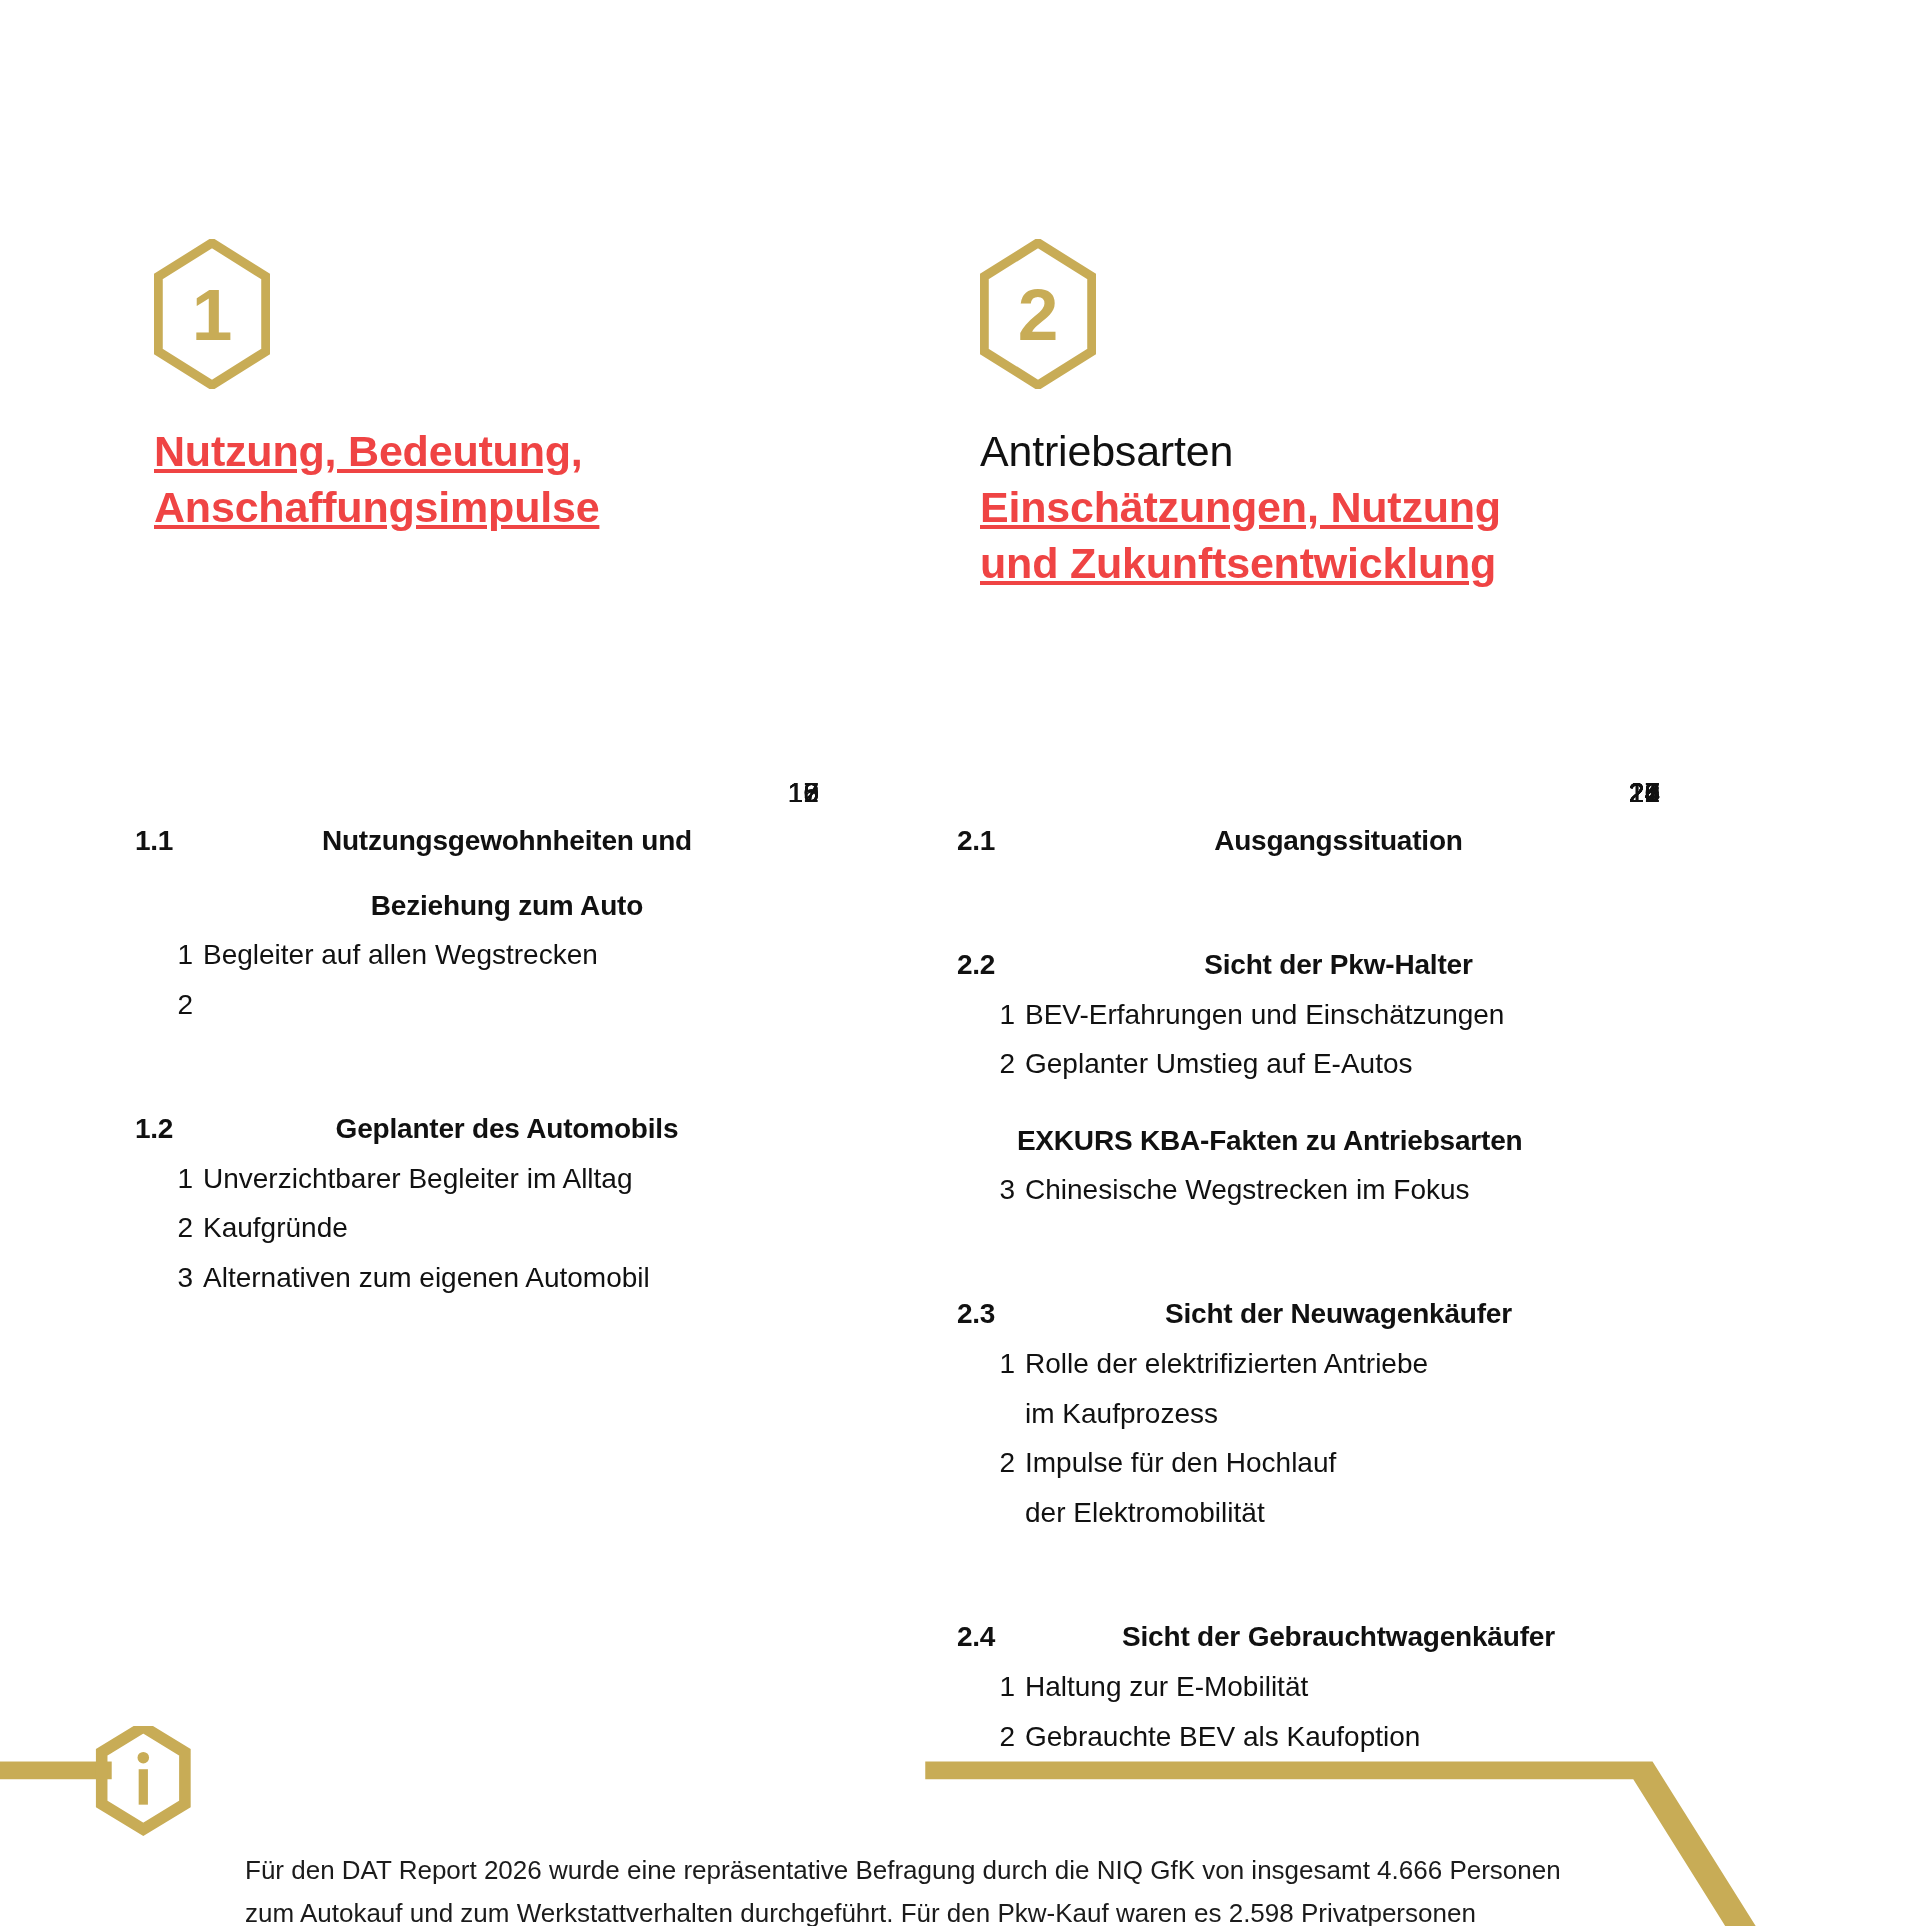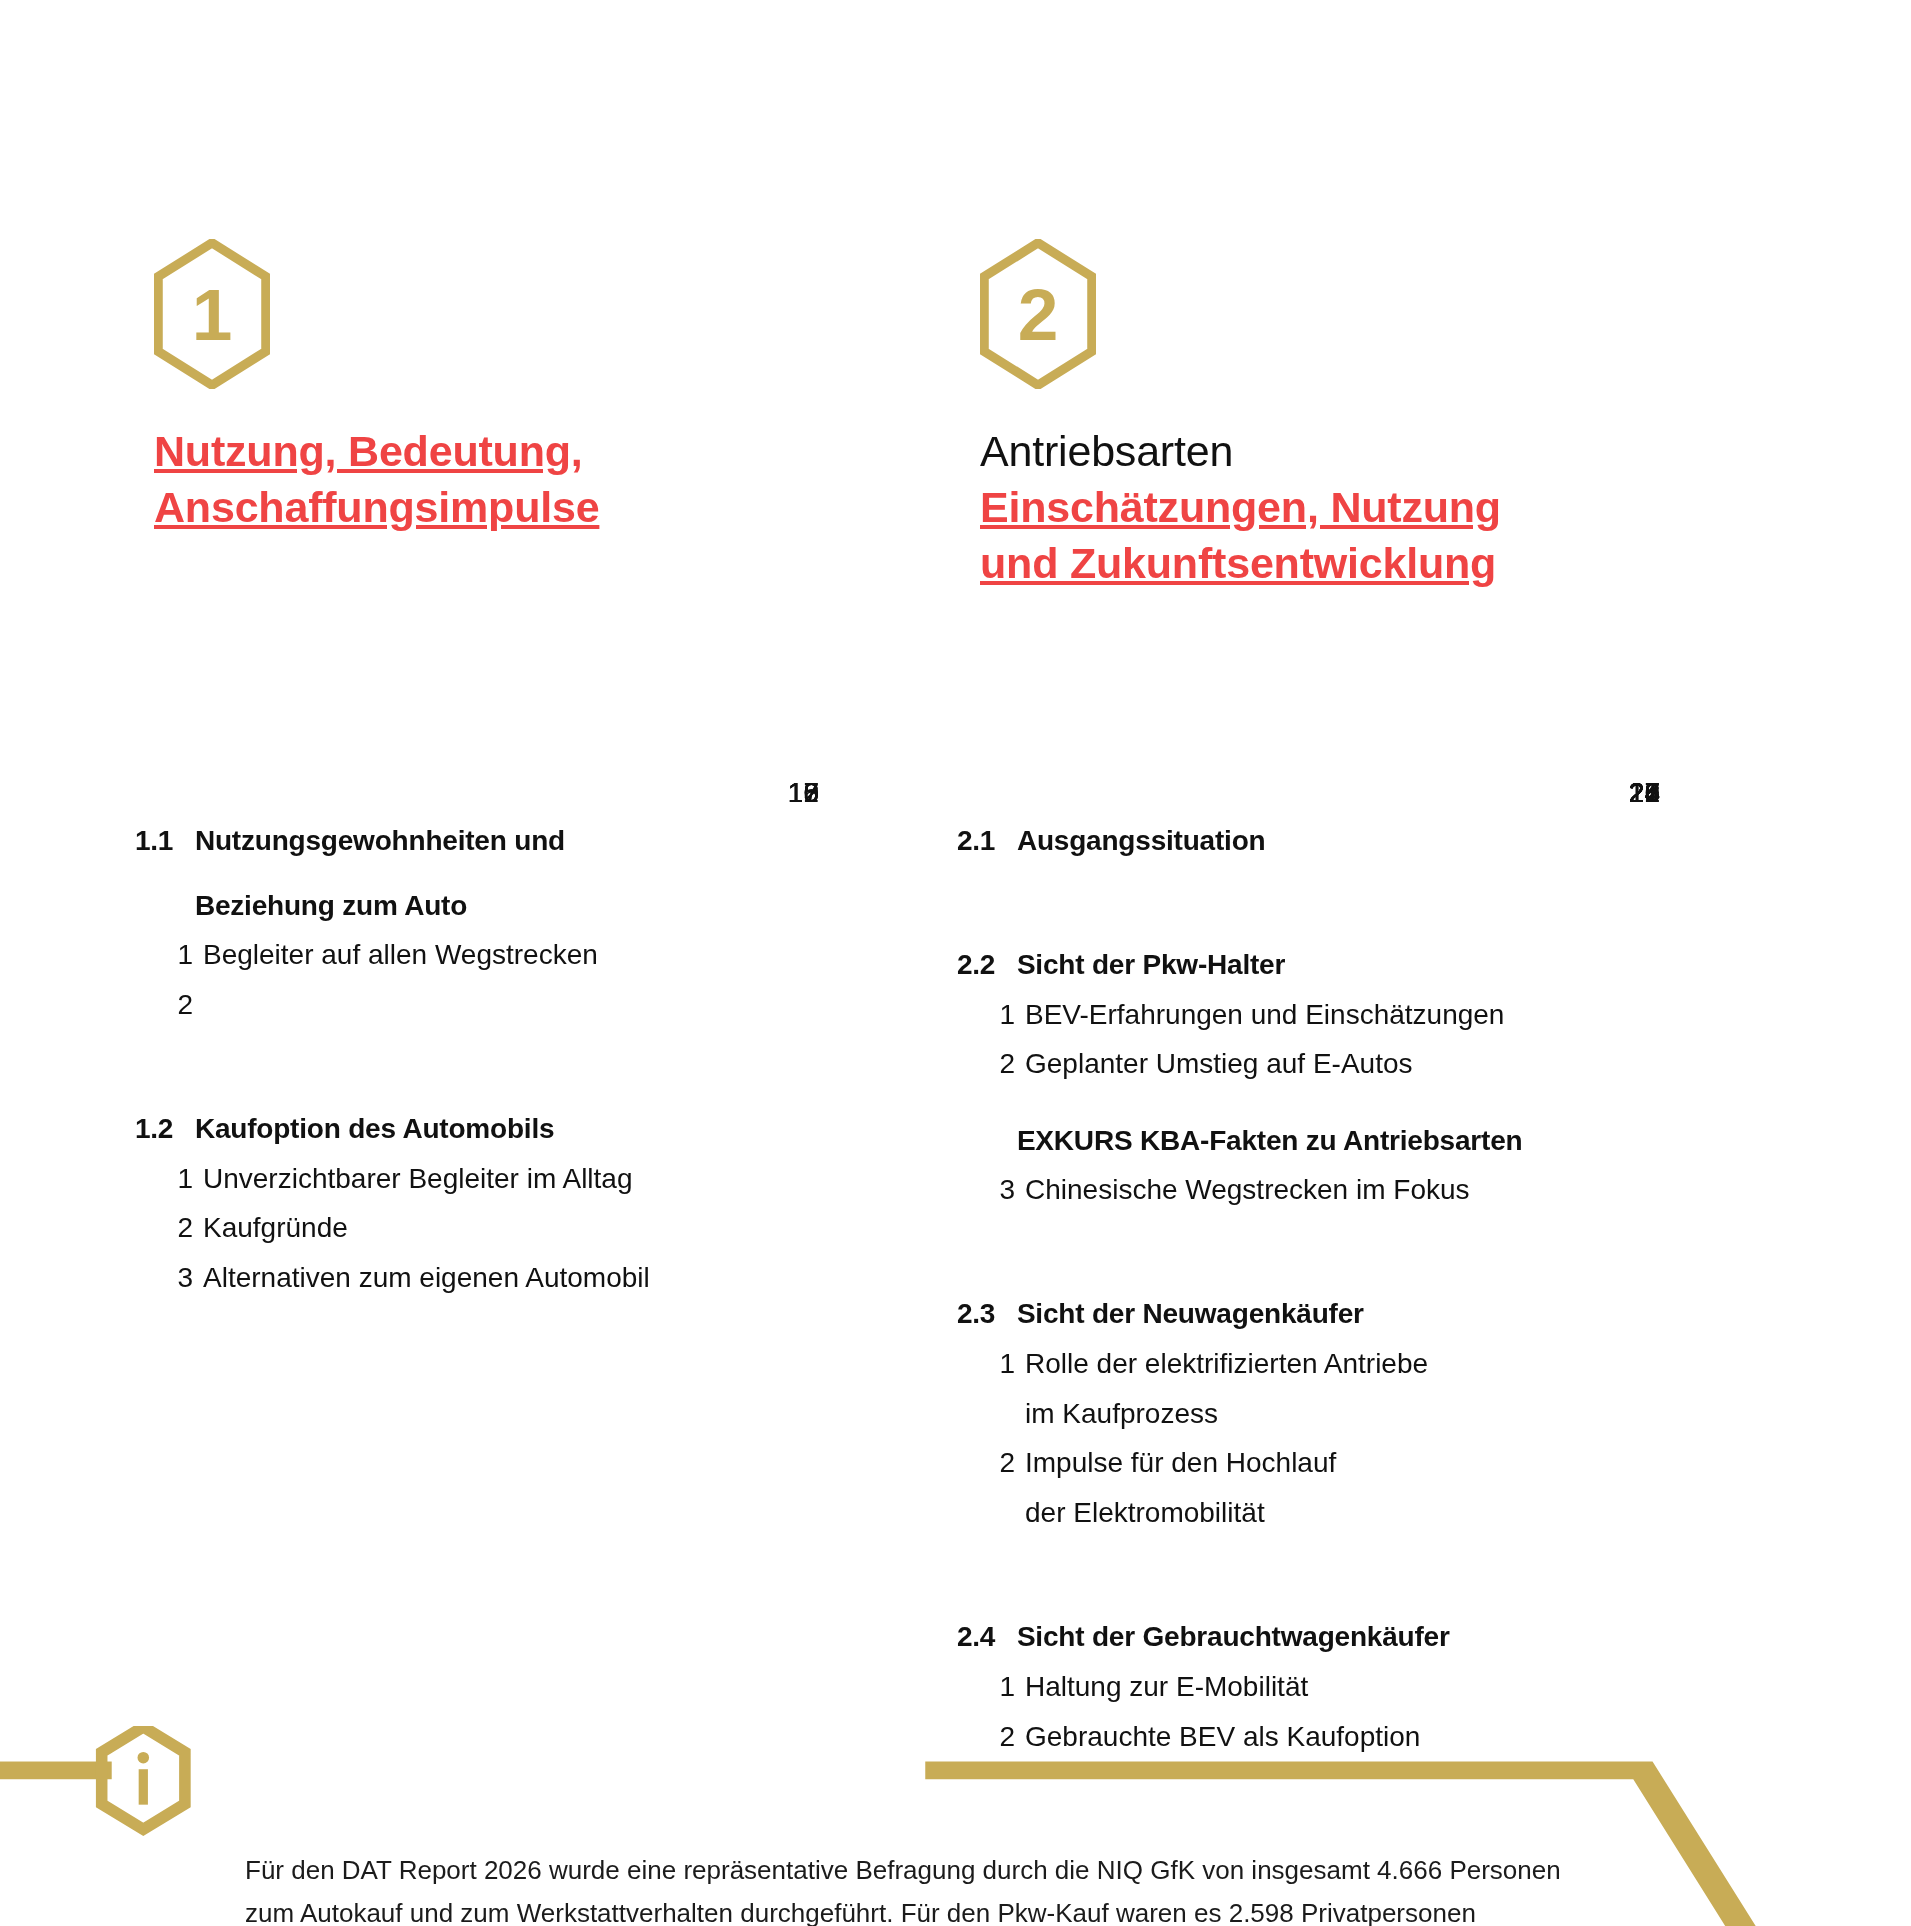--- a/index.html
+++ b/index.html
@@ -58,21 +58,21 @@
     white-space:nowrap;
   }
   .toc-row .page{
     flex:0 0 73px;
     text-align:right;
     font-size:28px;
     line-height:1.72;
     color:#111;
   }
   .toc-row.level1 .num{font-weight:700;letter-spacing:-0.2px;margin-top:48px;}
-  .toc-row.level1 .label{font-weight:700;letter-spacing:-0.2px;}
+  .toc-row.level1 .label{font-weight:700;letter-spacing:-0.2px;text-align:center;}
   .toc-row.level1 .page{font-weight:400;}
   .toc-row.level2 .num{
     flex:0 0 60px;
     text-align:right;
     padding-left:0;
     padding-right:10px;
     font-weight:400;
   }
   .toc-row.level2 .label{font-weight:400;}
   .toc-row.exkurs .num{flex:0 0 60px;}
@@ -143,21 +143,21 @@
         <span class="num">1</span>
         <span class="label">Begleiter auf allen Wegstrecken</span>
         <span class="page">7</span>
       </div>
       <div class="toc-row level2">
         <span class="num">2</span>
         <span class="page">8</span>
       </div>
       <div class="toc-row level1 gap-before-lg">
         <span class="num">1.2</span>
-        <span class="label">Kaufoption des Automobils</span>
+        <span class="label">Geplanter des Automobils</span>
         <span class="page">10</span>
       </div>
       <div class="toc-row level2">
         <span class="num">1</span>
         <span class="label">Unverzichtbarer Begleiter im Alltag</span>
         <span class="page">10</span>
       </div>
       <div class="toc-row level2">
         <span class="num">2</span>
         <span class="label">Kaufgründe</span>

